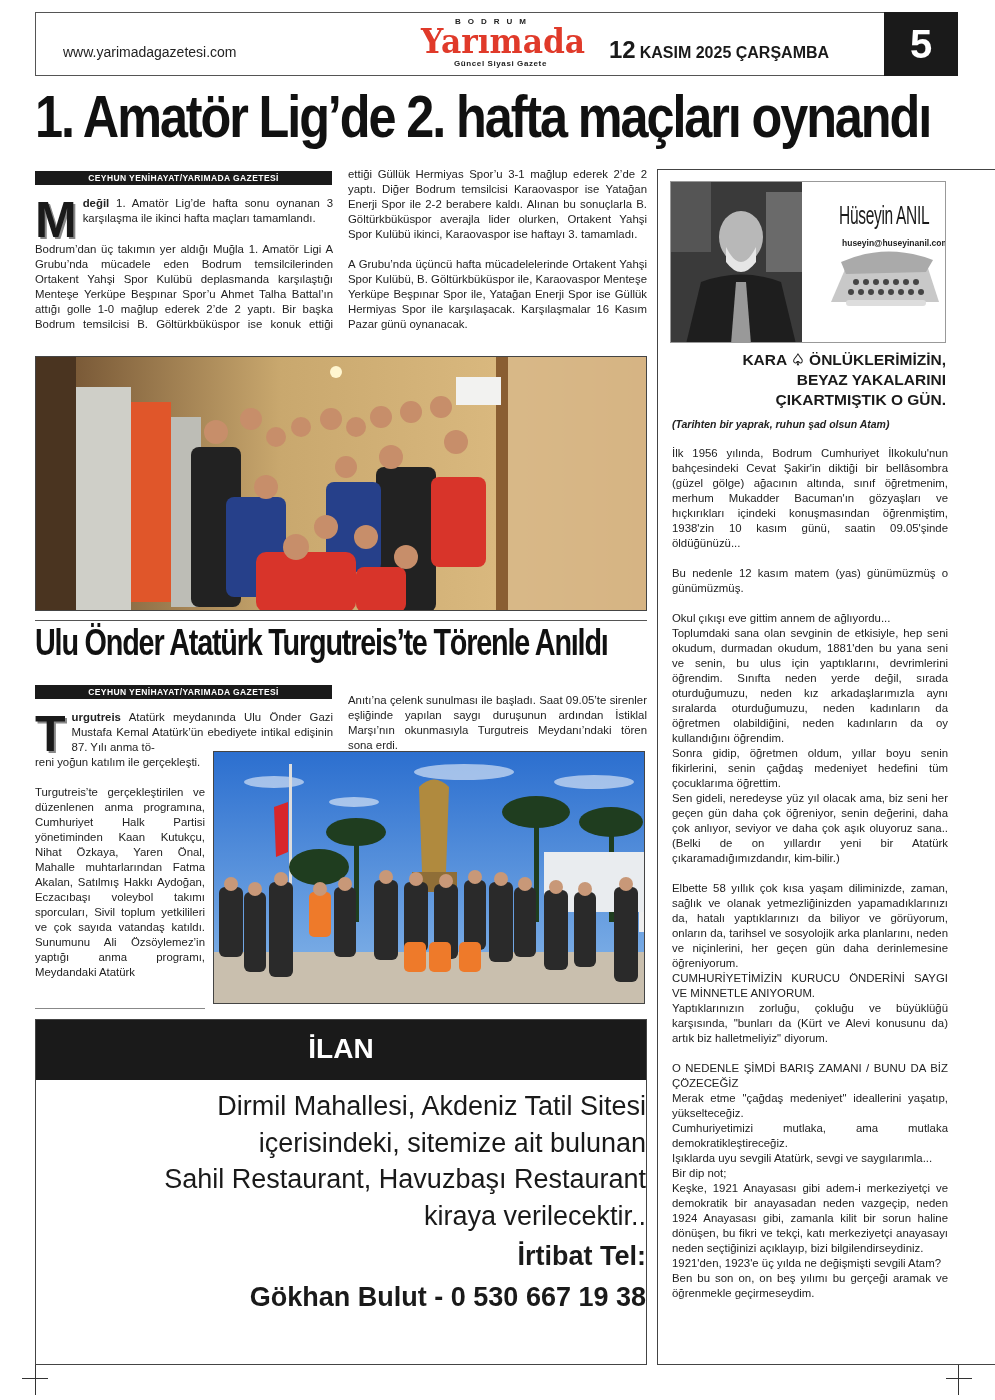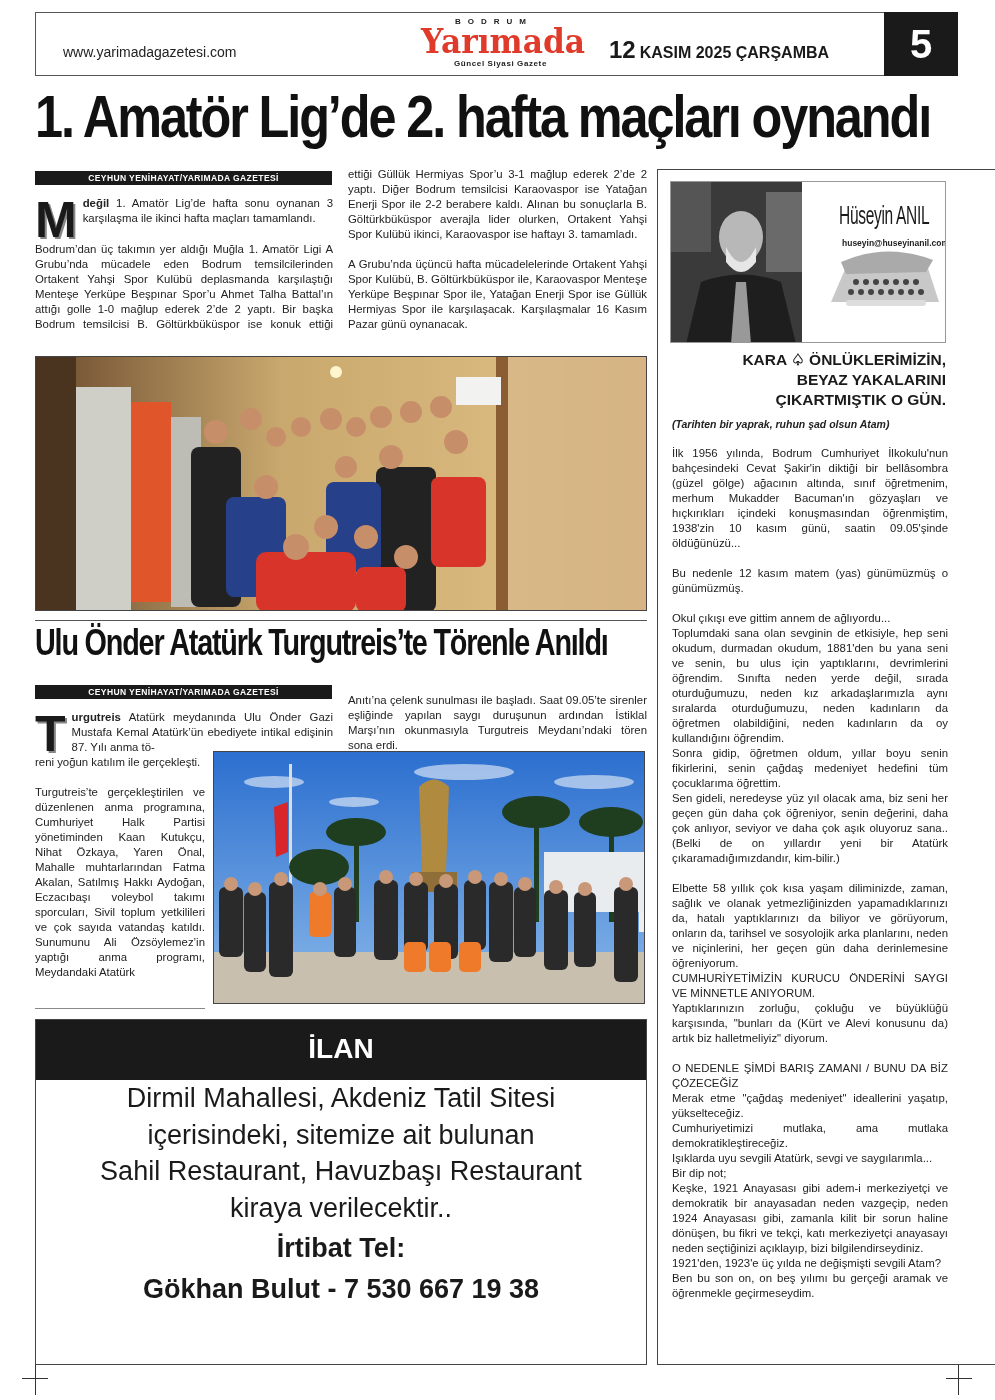--- a/index.html
+++ b/index.html
@@ -40,21 +40,21 @@
   .author-email { position: absolute; left: 171px; top: 56px; font-size: 8.5px; font-weight: bold; color: #222; }
   .col-title { position: absolute; left: 12px; top: 180px; width: 276px; text-align: right; font-size: 15.5px; font-weight: bold; line-height: 20px; color: #1a1a1a; }
   .col-subtitle { position: absolute; left: 14px; top: 248px; font-size: 10.5px; font-weight: bold; font-style: italic; color: #222; }
   .col-body { position: absolute; left: 14px; top: 276px; width: 276px; font-size: 11.4px; line-height: 15px; text-align: justify; color: #222; }
   .col-body p { margin: 0; }
   .col-body .gap { height: 15px; }
 
   
   .ad-box { position: absolute; left: 35px; top: 1019px; width: 612px; height: 346px; border: 1px solid #444; }
   .ad-header { height: 60px; background: #1a1a1a; color: #fff; font-size: 28px; font-weight: bold; text-align: center; line-height: 57px; }
-  .ad-body { text-align: center; font-size: 27px; line-height: 36.5px; color: #1a1a1a; padding-top: 0; }
+  .ad-body { text-align: right; font-size: 27px; line-height: 36.5px; color: #1a1a1a; padding-top: 8px; }
   .ad-contact { font-weight: bold; font-size: 27px; line-height: 38px; margin-top: 3px; }
 
   .crop { position: absolute; background: #333; }
 </style>
 </head>
 <body>
 
 <div class="masthead">
   <span class="site-url">www.yarimadagazetesi.com</span>
   <div class="logo">
@@ -300,20 +300,20 @@
 </div>
 
 <div class="ad-box">
   <div class="ad-header">İLAN</div>
   <div class="ad-body">
     <div>Dirmil Mahallesi, Akdeniz Tatil Sitesi</div>
     <div>içerisindeki, sitemize ait bulunan</div>
     <div>Sahil Restaurant, Havuzbaşı Restaurant</div>
     <div>kiraya verilecektir..</div>
     <div class="ad-contact">İrtibat Tel:</div>
-    <div class="ad-contact">Gökhan Bulut - 7 530 667 19 38</div>
+    <div class="ad-contact">Gökhan Bulut - 0 530 667 19 38</div>
   </div>
 </div>
 
 <div class="crop" style="left:35px; top:1365px; width:1px; height:30px;"></div>
 <div class="crop" style="left:22px; top:1378px; width:26px; height:1px;"></div>
 <div class="crop" style="left:958px; top:1365px; width:1px; height:30px;"></div>
 <div class="crop" style="left:946px; top:1378px; width:26px; height:1px;"></div>
 
 </body></html>

